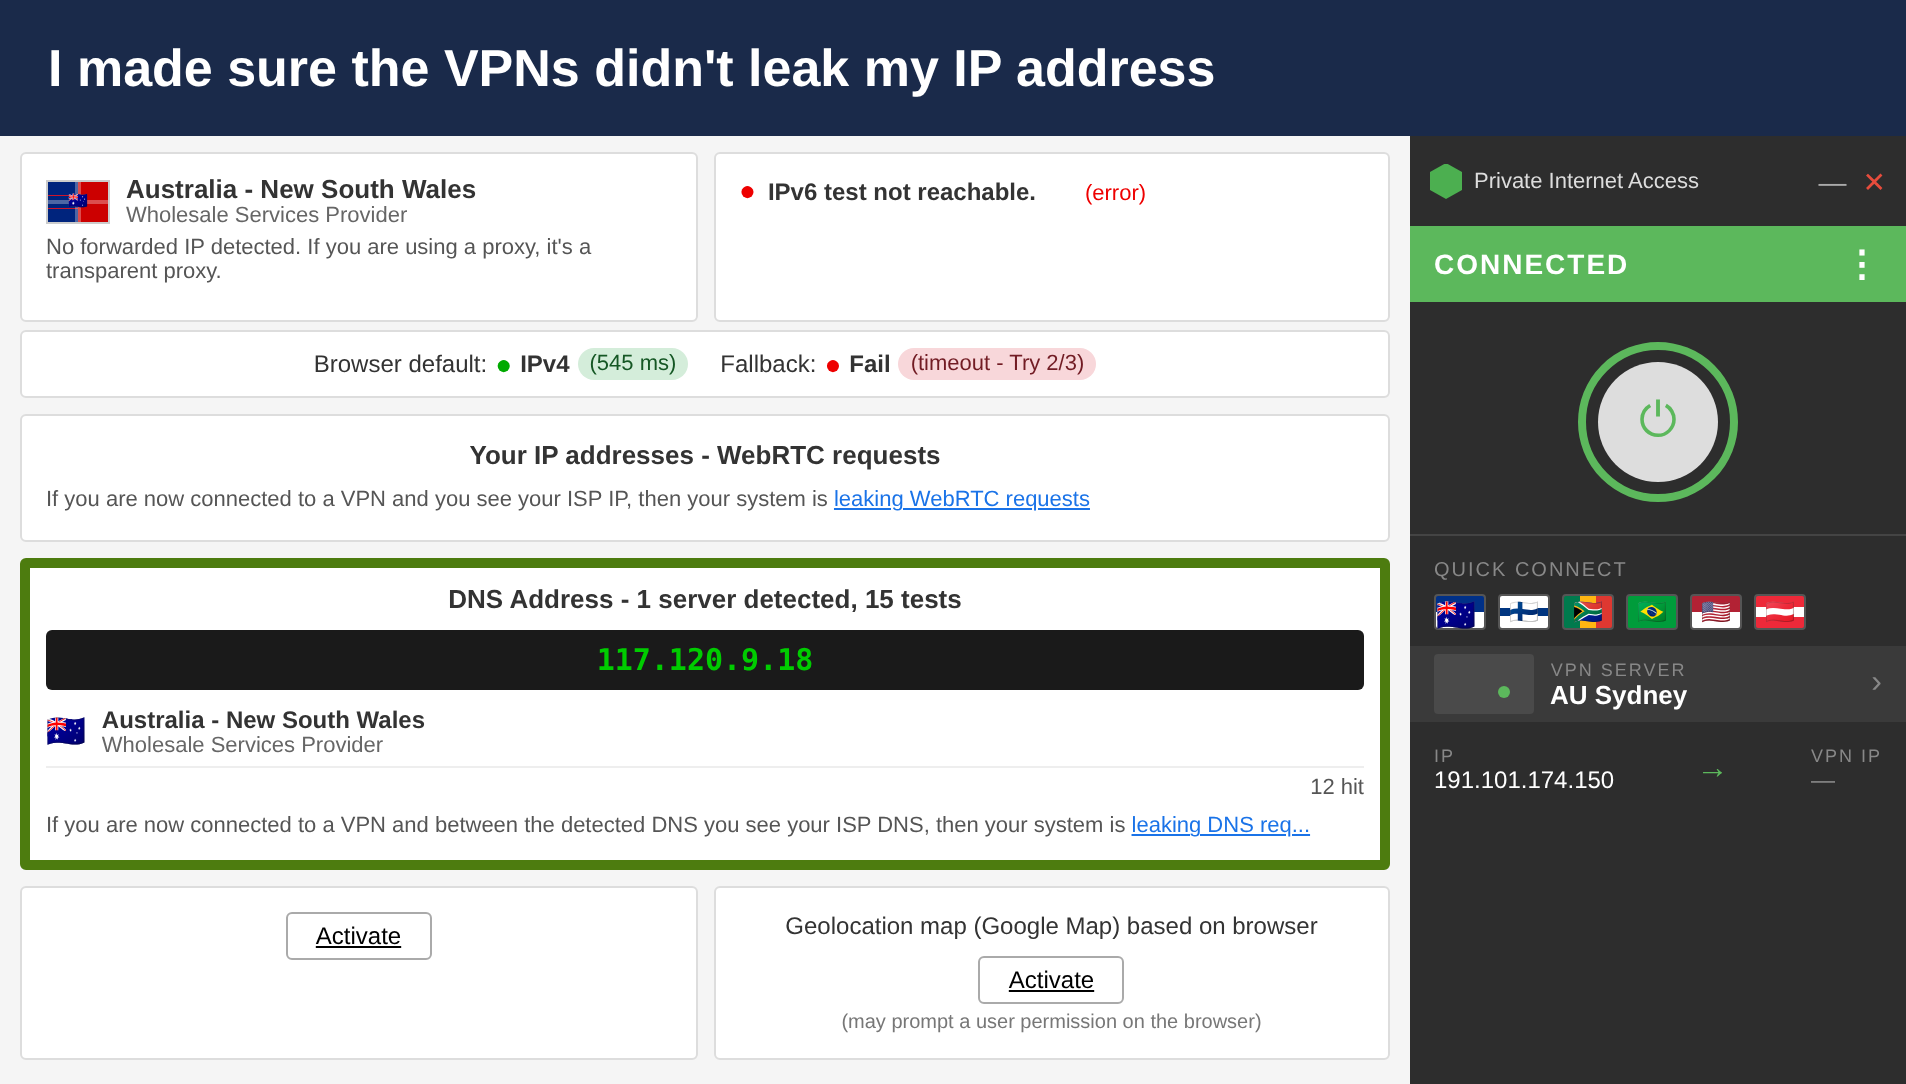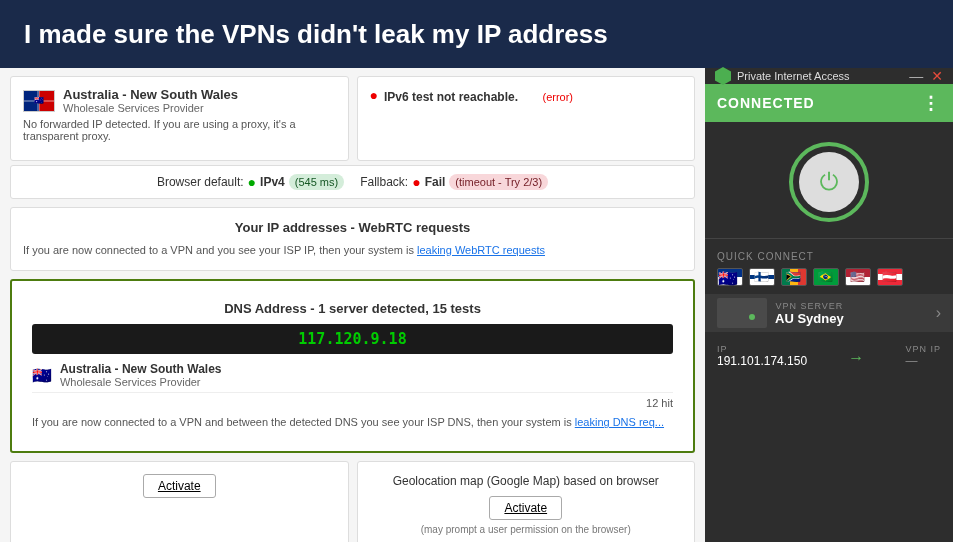--- a/index.html
+++ b/index.html
@@ -140,23 +140,23 @@
 
     .link-text {
       color: #1a73e8;
       text-decoration: underline;
       cursor: pointer;
     }
 
     
     .dns-card {
       background: #fff;
-      border: 2px solid #4d7c0f;
+      border: 5px solid #4d7c0f;
       margin: 0 10px 8px 10px;
-      padding: 20px;
+      padding: 8px;
       border-radius: 3px;
     }
 
     .dns-ip-box {
       background: #1a1a1a;
       color: #00cc00;
       text-align: center;
       font-size: 15px;
       font-weight: bold;
       padding: 6px 10px;
@@ -218,21 +218,21 @@
       margin-top: 4px;
     }
 
     
     .pia-titlebar {
       background: #2d2d2d;
       display: flex;
       align-items: center;
       justify-content: space-between;
       padding: 6px 10px;
-      height: 16px;
+      height: 45px;
     }
 
     .pia-logo-text {
       color: #fff;
       font-size: 11px;
       display: flex;
       align-items: center;
       gap: 6px;
     }
 

